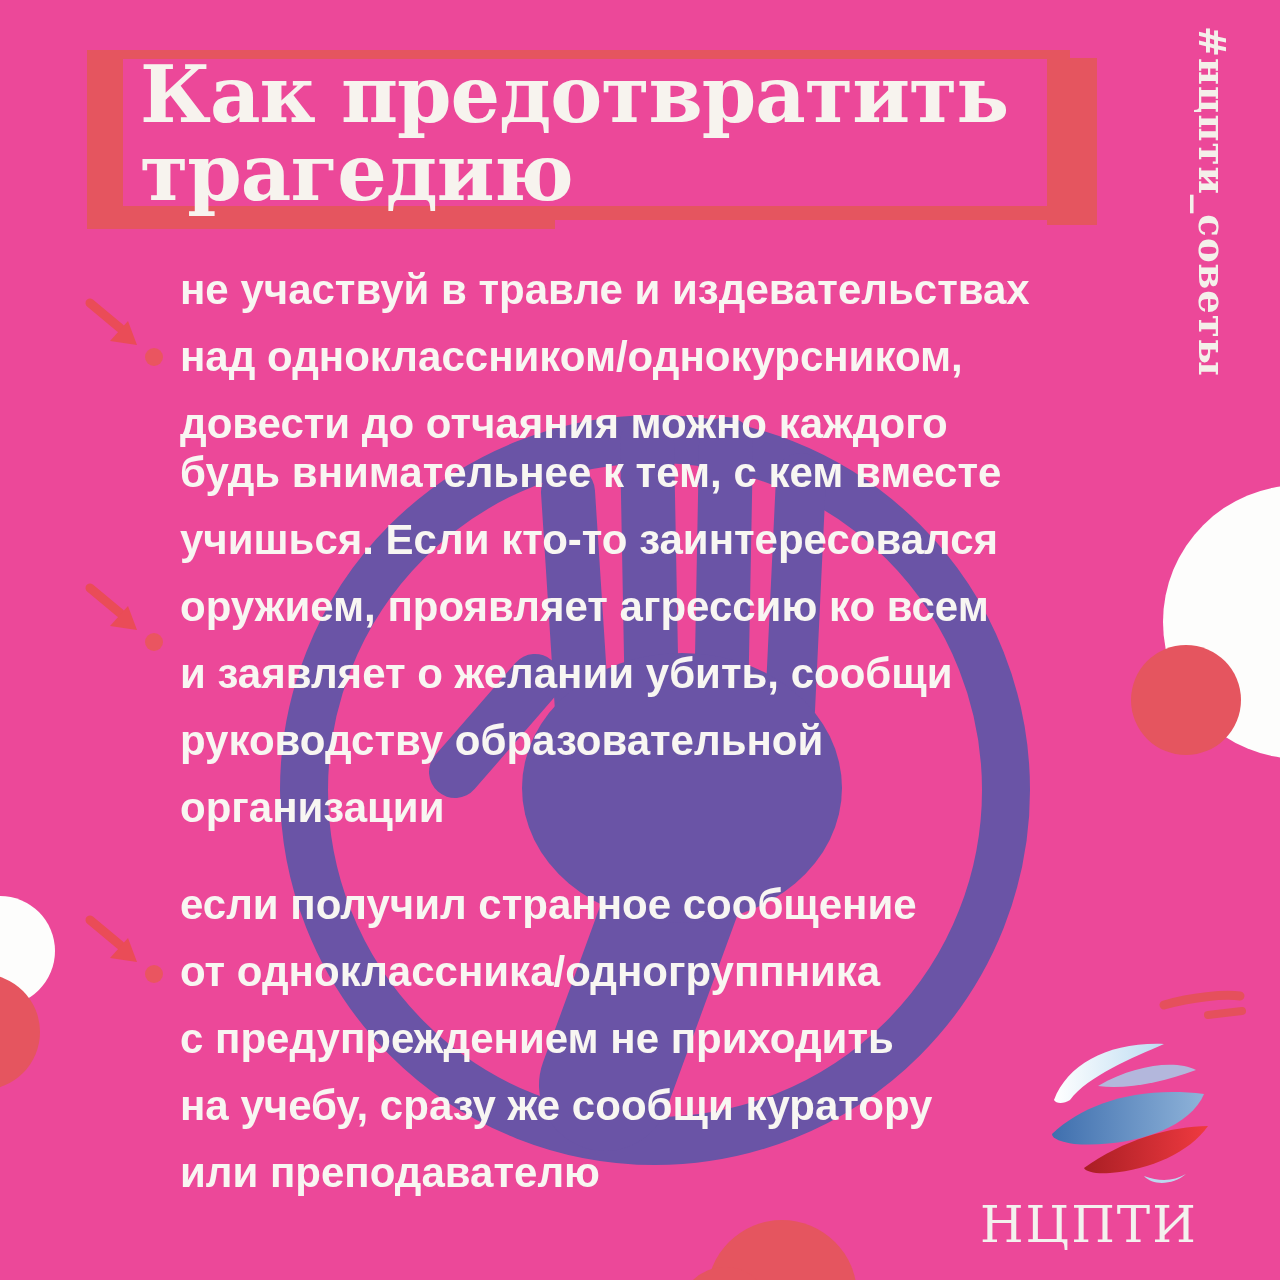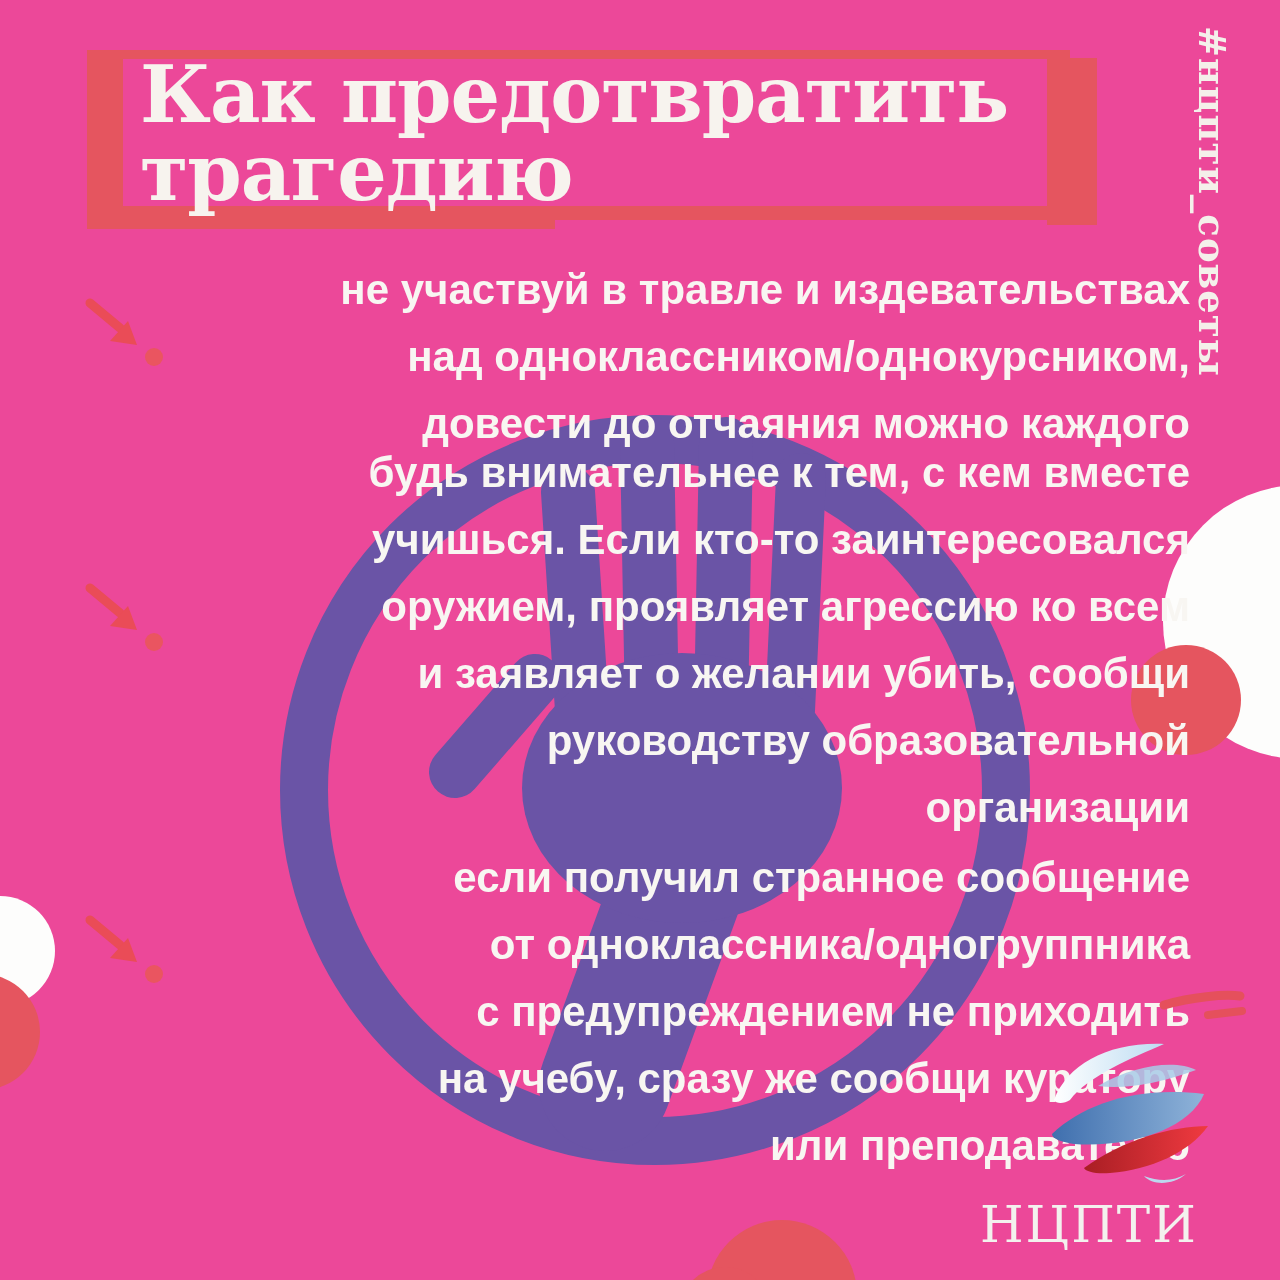--- a/index.html
+++ b/index.html
@@ -36,25 +36,25 @@
   .hashtag{
     position:absolute;top:26px;right:58px;z-index:3;
     writing-mode:vertical-rl;text-orientation:mixed;
     font-family:"DejaVu Serif","Liberation Serif",serif;
     font-weight:bold;font-size:37px;color:#f4f0ea;letter-spacing:1px;
   }
   
   .tip-text{
     position:absolute;left:180px;z-index:3;width:1010px;
     font-weight:bold;font-size:42px;line-height:67px;
-    color:#f8f6f2;white-space:pre-line;text-align:right;
+    color:#f8f6f2;white-space:pre-line;
   }
   .tip1{top:256px;}
   .tip2{top:439px;}
-  .tip3{top:844px;}
+  .tip3{top:871px;}
   .marker{position:absolute;z-index:3;}
   .m1{left:82px;top:295px;}
   .m2{left:82px;top:580px;}
   .m3{left:82px;top:912px;}
   
   .red-equals{position:absolute;left:1152px;top:983px;z-index:3;}
   .logo-swirl{position:absolute;left:1040px;top:1036px;z-index:3;}
   .logo-caption{
     position:absolute;left:980px;top:1196px;width:216px;z-index:3;
     text-align:center;font-family:"DejaVu Serif","Liberation Serif",serif;

